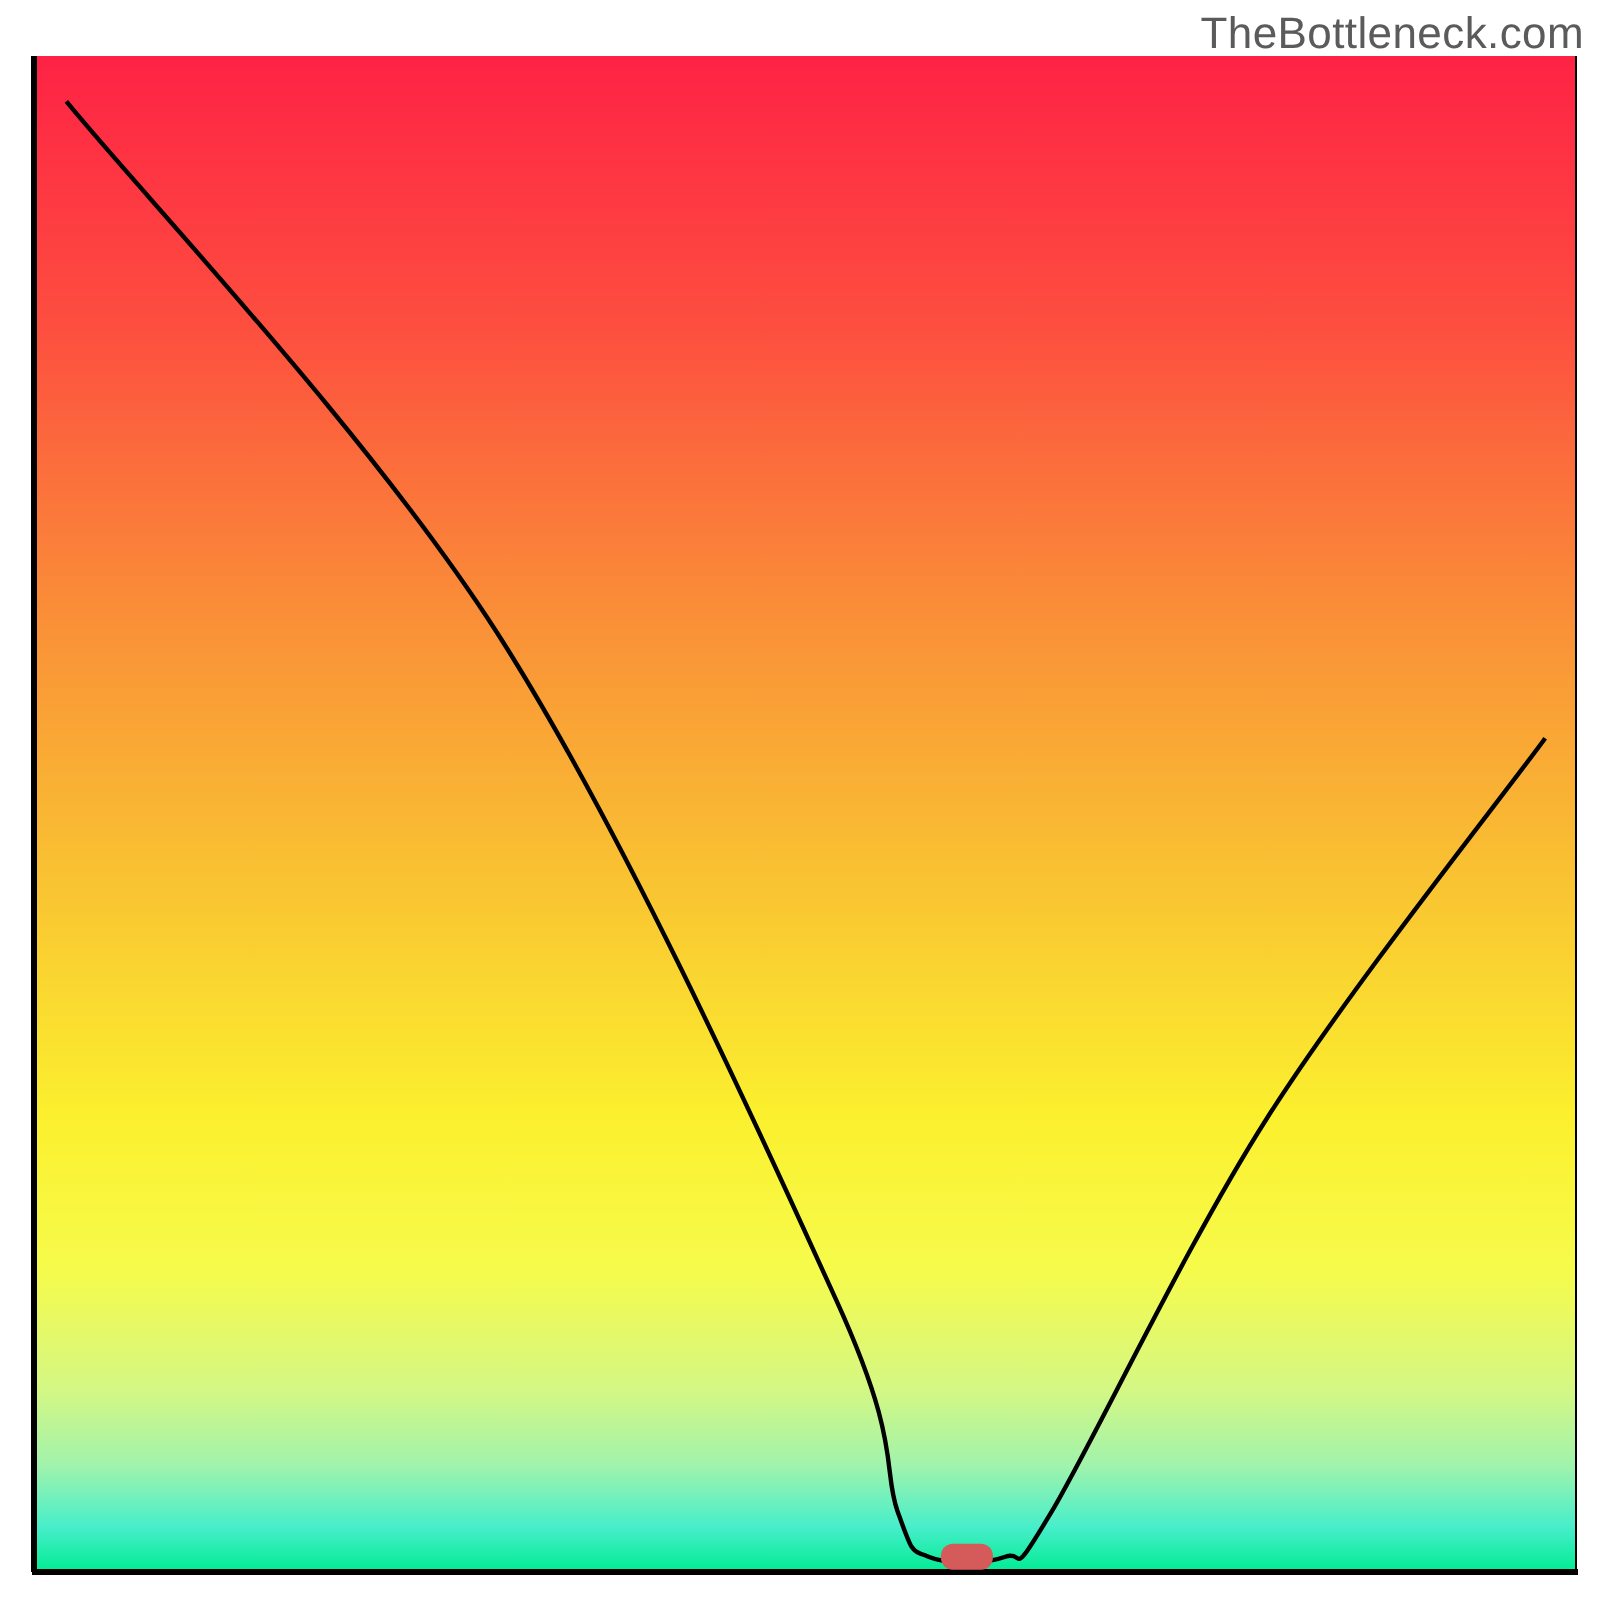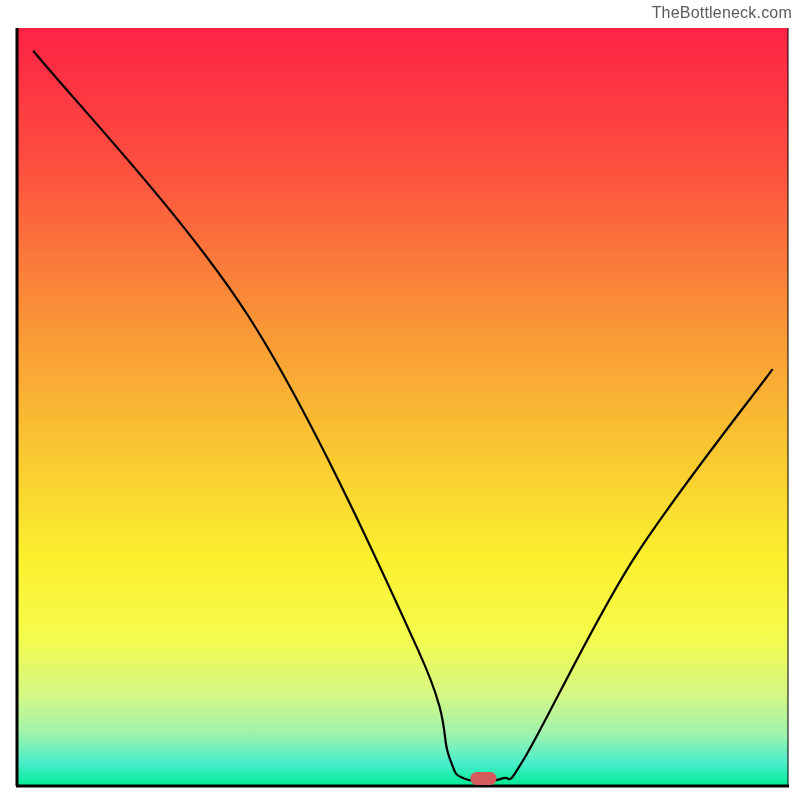--- a/index.html
+++ b/index.html
@@ -13,21 +13,21 @@
   }
   .chart-container {
     position: relative;
     width: 800px;
     height: 800px;
   }
   .watermark {
     position: absolute;
     top: 4px;
     right: 8px;
-    font-size: 16px;
+    font-size: 22px;
     color: #5b5b5b;
     font-weight: 500;
     z-index: 10;
     letter-spacing: 0.2px;
   }
   svg {
     display: block;
   }
 </style>
 </head>

